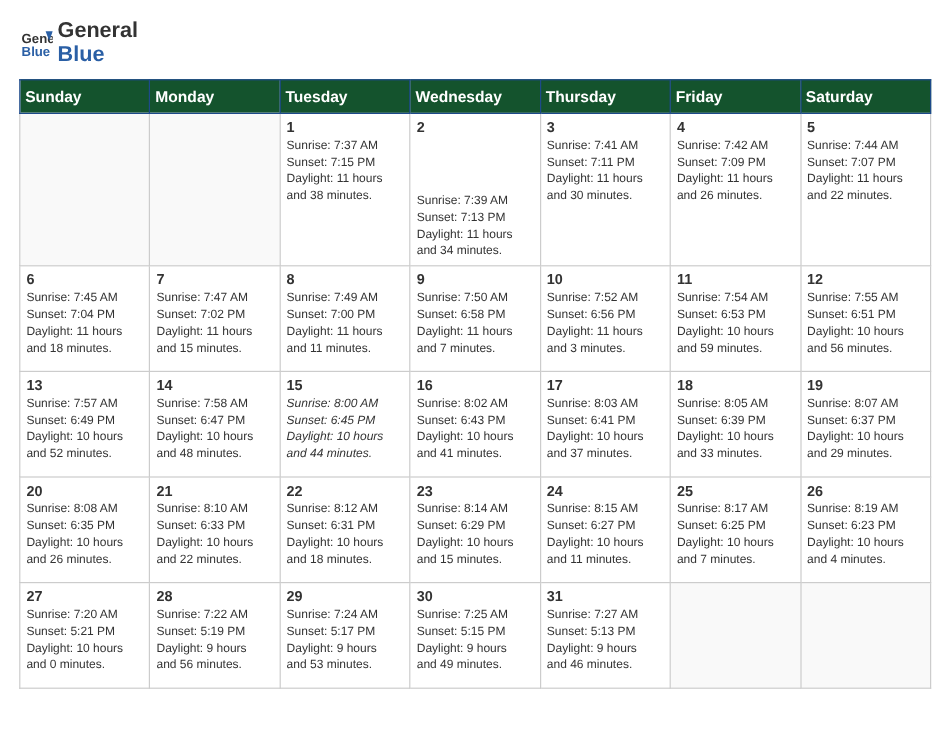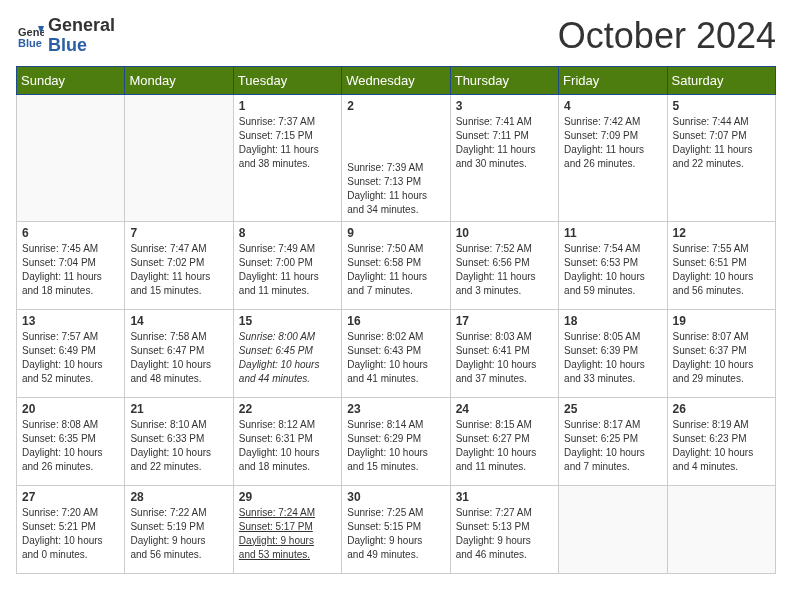--- a/index.html
+++ b/index.html
@@ -46,24 +46,24 @@
     .location {
       font-size: 15px;
       color: #444;
     }
     .calendar {
       width: 100%;
       border-collapse: collapse;
       border: 1px solid #ccc;
     }
     .calendar th {
-      background: #4d7c0f;
+      background: #14532d;
       color: #fff;
       font-size: 13px;
-      font-weight: normal;
+      font-weight: bold;
       padding: 6px 4px;
       text-align: left;
       border: 1px solid #1d4a8a;
     }
     .calendar td {
       border: 1px solid #ccc;
       vertical-align: top;
       padding: 4px 5px;
       font-size: 10.5px;
       color: #333;
@@ -97,21 +97,20 @@
       <polygon points="22,4 28,4 25,12" fill="#2a5fa5"></polygon>
     </svg>
     <div>
       <div class="logo-text">
         <div>General</div>
         <div><span>Blue</span></div>
       </div>
     </div>
   </div>
   <div class="title-block">
-    <div class="month-title">October 2024</div>
   </div>
 </div>
 
 <table class="calendar">
   <thead>
     <tr>
     <th>Sunday</th>
         <th>Monday</th>
         <th>Tuesday</th>
         <th>Wednesday</th>
@@ -323,21 +322,21 @@
         </td>
         <td>
           <span class="day-num">28</span>
           <div class="day-info" style="white-space: pre-line;">Sunrise: 7:22 AM
 Sunset: 5:19 PM
 Daylight: 9 hours
 and 56 minutes.</div>
         </td>
         <td>
           <span class="day-num">29</span>
-          <div class="day-info" style="white-space: pre-line; text-decoration: underline;">Sunrise: 7:24 AM
+          <div class="day-info" style="white-space: pre-line;">Sunrise: 7:24 AM
 Sunset: 5:17 PM
 Daylight: 9 hours
 and 53 minutes.</div>
         </td>
         <td>
           <span class="day-num">30</span>
           <div class="day-info" style="white-space: pre-line;">Sunrise: 7:25 AM
 Sunset: 5:15 PM
 Daylight: 9 hours
 and 49 minutes.</div>

